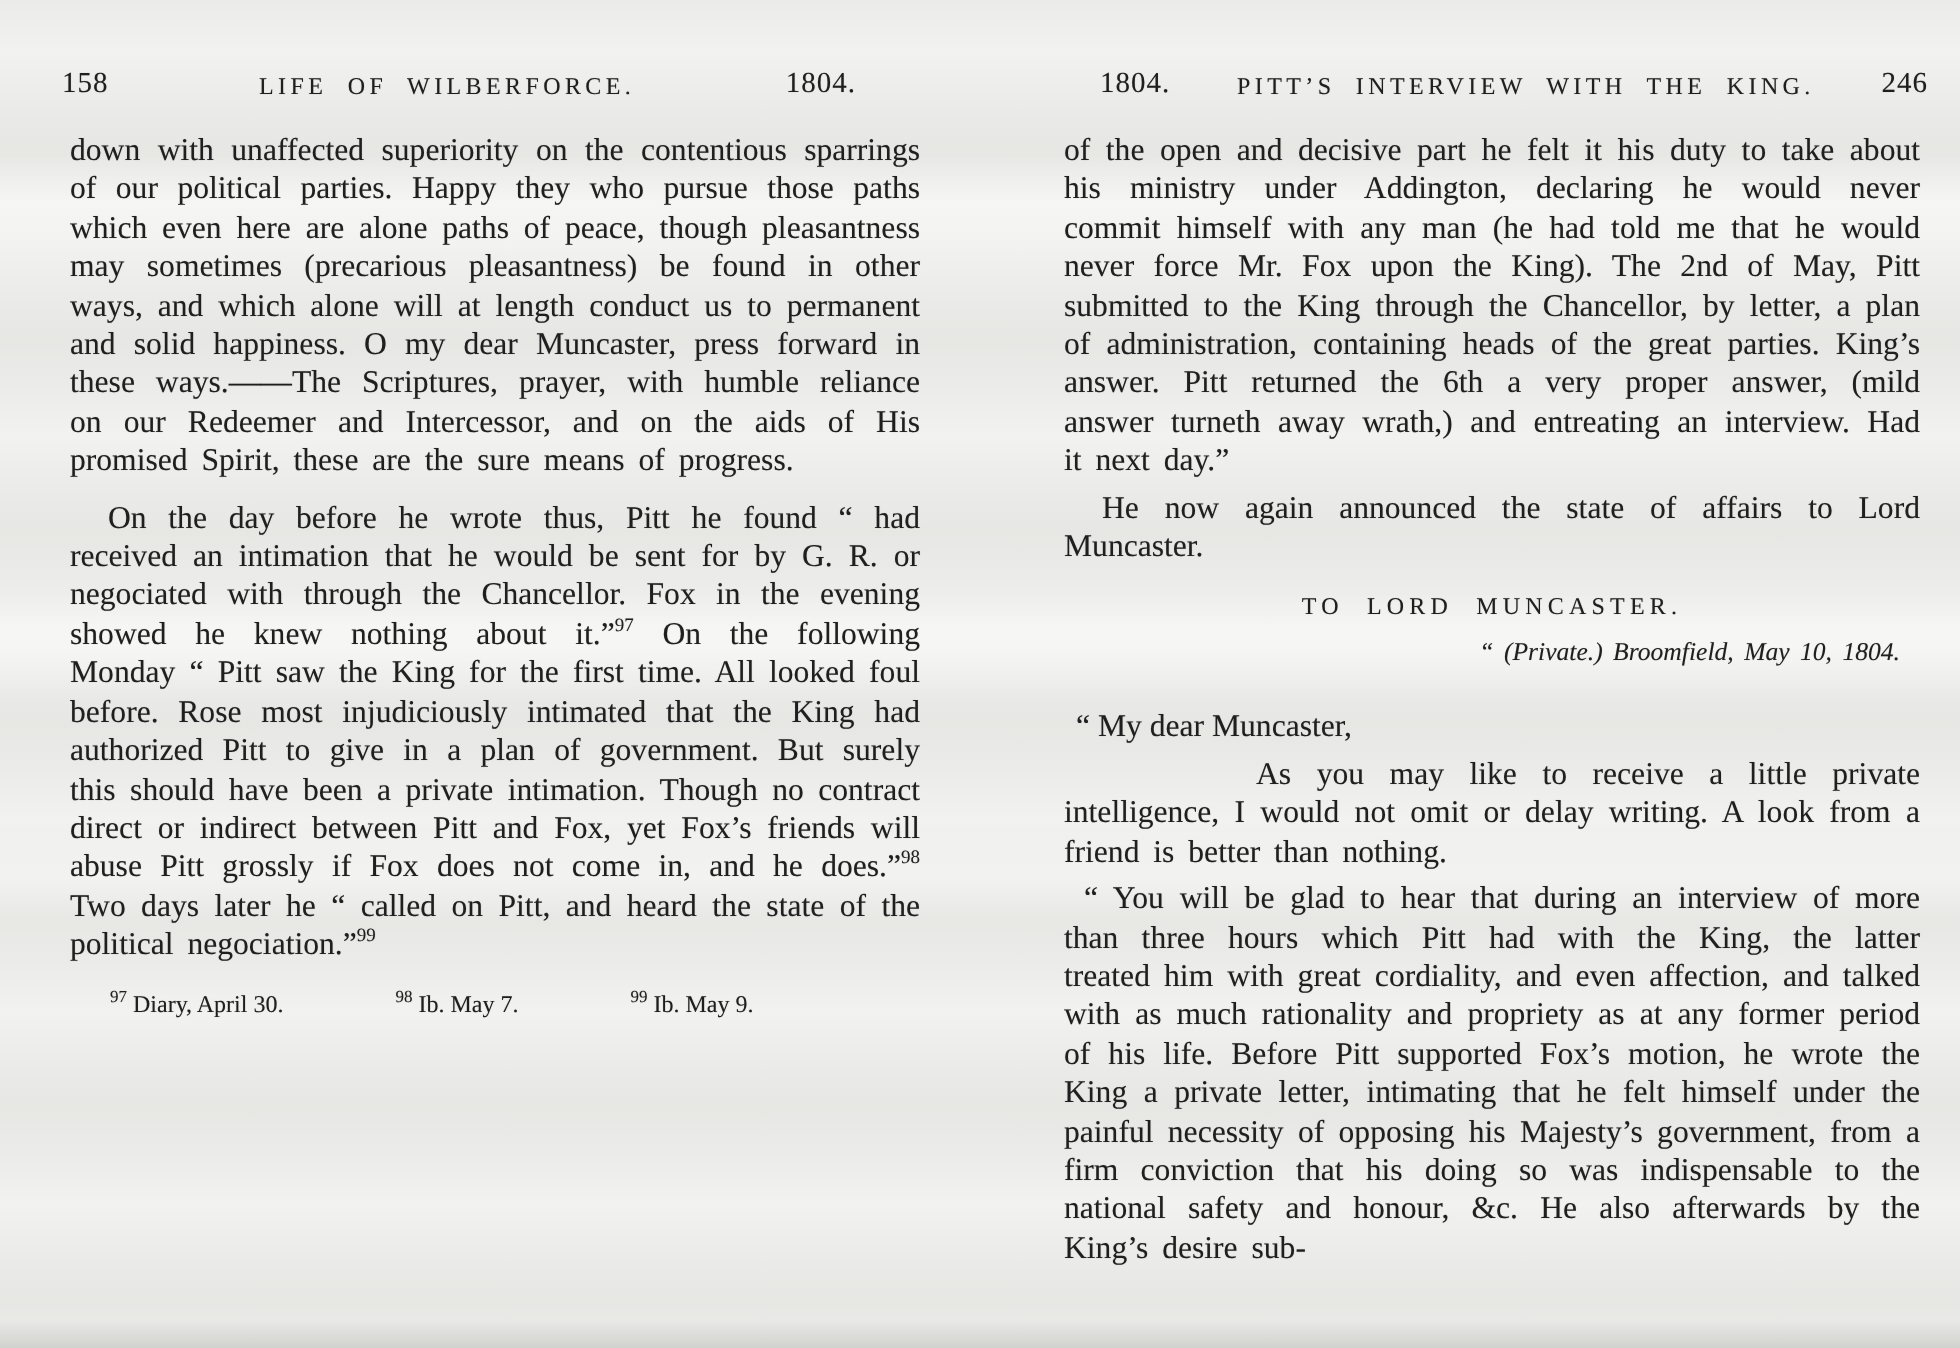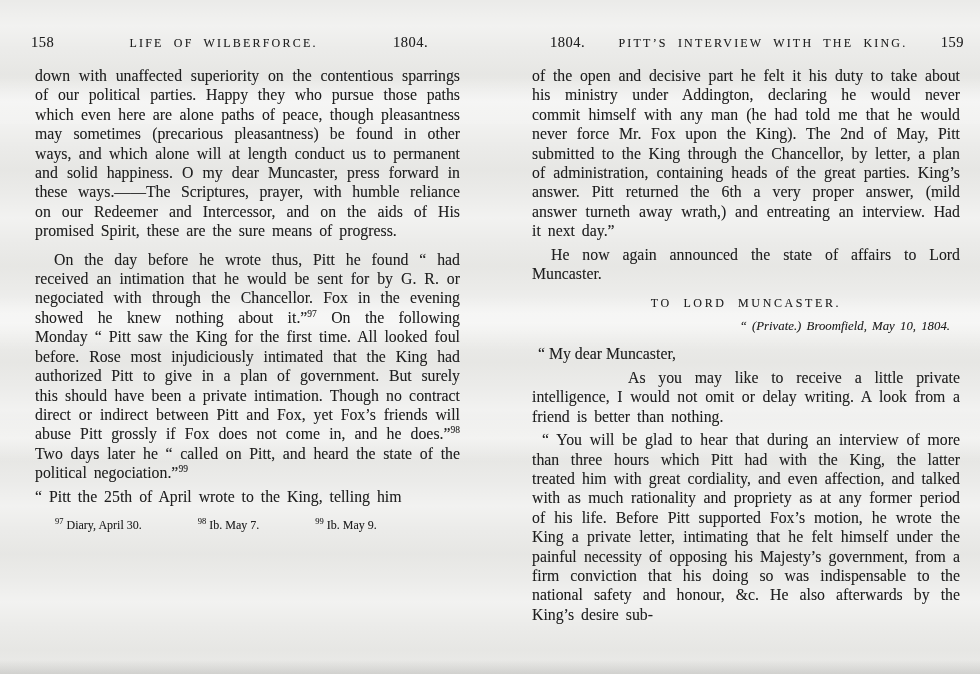--- a/index.html
+++ b/index.html
@@ -50,52 +50,51 @@
   .cl1 { padding-left: 76px; }
   .cl2 { padding-left: 106px; }
   .cl3 { padding-left: 186px; font-variant: small-caps; letter-spacing: 0.6px; }
 
   .footnotes { margin-top: 10px; font-size: 12px; padding-left: 24px; display: flex; align-items: flex-end; }
   .fn { margin-right: 56px; white-space: nowrap; }
   .fn sup { font-size: 8.5px; }
 
   .letter-heading { margin-top: 13px; text-align: center; font-size: 12px; letter-spacing: 2.6px; word-spacing: 6px; }
   .dateline { margin-top: 8px; text-align: right; padding-right: 14px; font-size: 12.8px; word-spacing: 2px; font-style: italic; }
-  .salutation { margin-top: 10px; padding-left: 10px; font-size: 15.8px; line-height: 19.4px; }
+  .salutation { margin-top: 20px; padding-left: 10px; font-size: 15.8px; line-height: 19.4px; }
 </style>
 </head>
 <body>
 
 <div class="streak s1"></div>
 <div class="streak s2"></div>
 <div class="streak s3"></div>
 
 <div class="page left">
   <div class="page-header">
     <span class="header-num">158</span>
     <span class="header-title">LIFE OF WILBERFORCE.</span>
     <span class="header-year">1804.</span>
   </div>
   <div class="page-body">
     <p class="par">down with unaffected superiority on the contentious sparrings of our political parties.  Happy they who pursue those paths which even here are alone paths of peace, though pleasantness may sometimes (precarious pleasantness) be found in other ways, and which alone will at length conduct us to permanent and solid happiness.  O my dear Muncaster, press forward in these ways.——The Scriptures, prayer, with humble reliance on our Redeemer and Intercessor, and on the aids of His promised Spirit, these are the sure means of progress.</p>
     <p class="par indent mt"><span>On the day before he wrote thus, Pitt he found “ had received an intimation that he would be sent for by G. R. or negociated with through the Chancellor.  Fox in the evening showed he knew nothing about it.”</span><sup class="ref">97</sup><span> On the following Monday “ Pitt saw the King for the first time.  All looked foul before.  Rose most injudiciously intimated that the King had authorized Pitt to give in a plan of government.  But surely this should have been a private intimation.  Though no contract direct or indirect between Pitt and Fox, yet Fox’s friends will abuse Pitt grossly if Fox does not come in, and he does.”</span><sup class="ref">98</sup><span> Two days later he “ called on Pitt, and heard the state of the political negociation.”</span><sup class="ref">99</sup></p>
-    <p class="par">“ Pitt the 25th of April wrote to the King, telling him</p>
     <div class="footnotes">
       <span class="fn"><sup>97</sup> <span>Diary, April 30.</span></span>
       <span class="fn"><sup>98</sup> <span>Ib. May 7.</span></span>
       <span class="fn"><sup>99</sup> <span>Ib. May 9.</span></span>
     </div>
   </div>
 </div>
 
 <div class="page right">
   <div class="page-header">
     <span class="header-year">1804.</span>
     <span class="header-title">PITT’S INTERVIEW WITH THE KING.</span>
-    <span class="header-num">159</span>
+    <span class="header-num">246</span>
   </div>
   <div class="page-body">
     <p class="par">of the open and decisive part he felt it his duty to take about his ministry under Addington, declaring he would never commit himself with any man (he had told me that he would never force Mr. Fox upon the King).  The 2nd of May, Pitt submitted to the King through the Chancellor, by letter, a plan of administration, containing heads of the great parties.  King’s answer.  Pitt returned the 6th a very proper answer, (mild answer turneth away wrath,) and entreating an interview.  Had it next day.”</p>
     <p class="par indent">He now again announced the state of affairs to Lord Muncaster.</p>
     <div class="letter-heading">TO LORD MUNCASTER.</div>
     <div class="dateline">“ (Private.)   Broomfield, May 10, 1804.</div>
     <div class="salutation">“ My dear Muncaster,</div>
     <p class="par deep-indent">As you may like to receive a little private intelligence, I would not omit or delay writing.   A look from a friend is better than nothing.</p>
     <p class="par quote-indent">“ You will be glad to hear that during an interview of more than three hours which Pitt had with the King, the latter treated him with great cordiality, and even affection, and talked with as much rationality and propriety as at any former period of his life.  Before Pitt supported Fox’s motion, he wrote the King a private letter, intimating that he felt himself under the painful necessity of opposing his Majesty’s government, from a firm conviction that his doing so was indispensable to the national safety and honour, &amp;c.  He also afterwards by the King’s desire sub-</p>
   </div>

